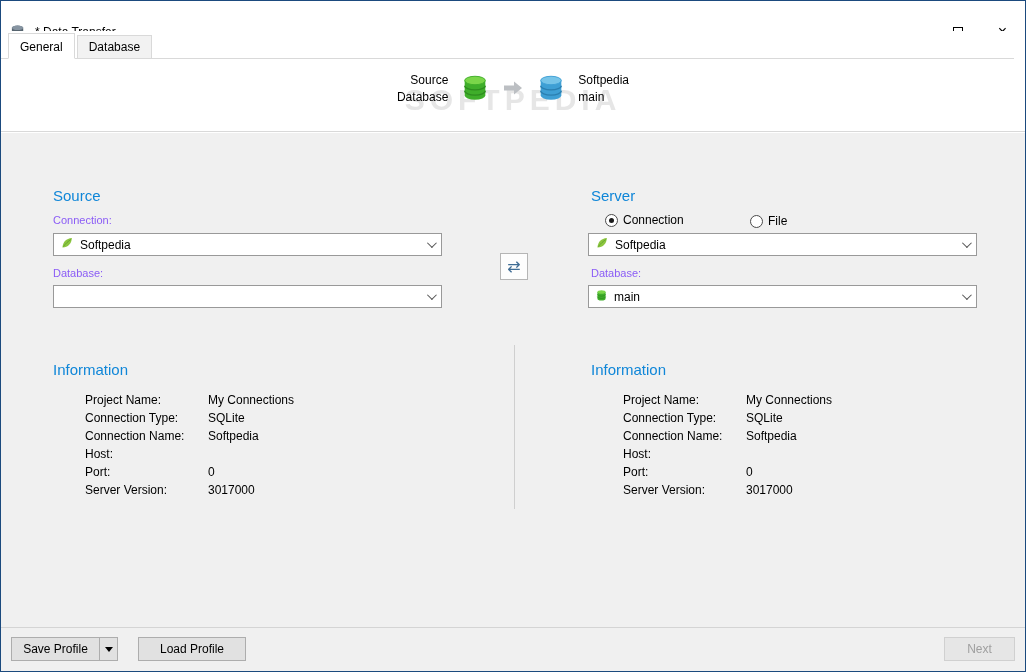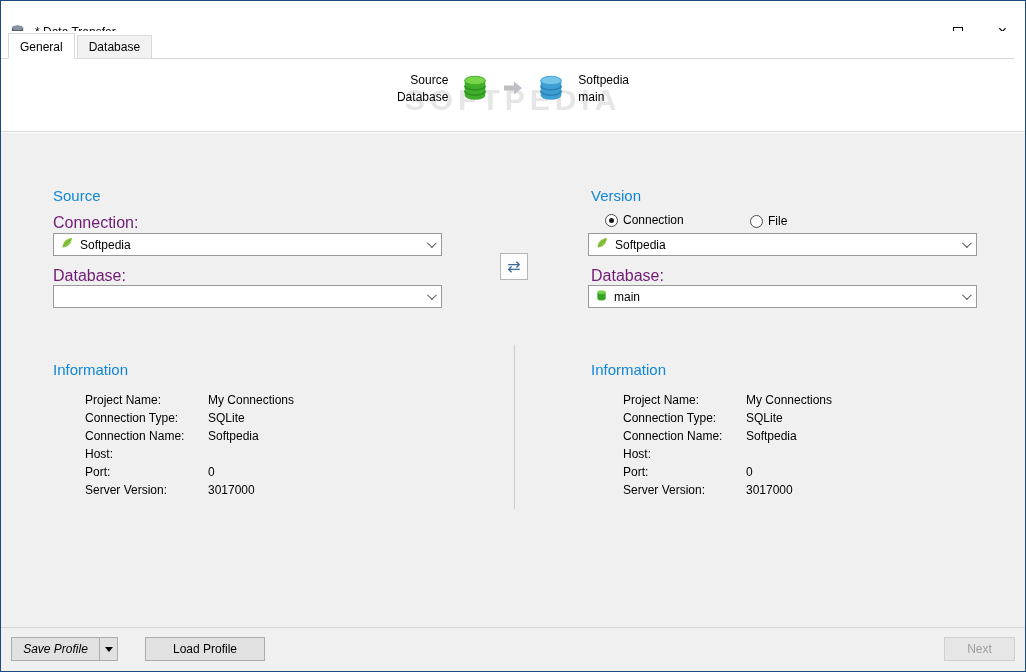--- a/index.html
+++ b/index.html
@@ -36,21 +36,21 @@
                pointer-events:none; white-space:nowrap; }
   .header-content { position:absolute; left:0; right:0; top:13px; display:flex;
                     justify-content:center; align-items:center; gap:12px; }
   .hdr-label-left { text-align:right; line-height:17px; }
   .hdr-label-right { text-align:left; line-height:17px; }
 
   
   .main { position:absolute; top:132px; left:0; right:0; bottom:44px; background:#f0f0f0; }
   .abs { position:absolute; }
   .group-heading { font-size:15px; color:#0f86d8; }
-  .field-label { font-size:16px; color:#701a75; }
+  .field-label { font-size:11px; color:#8b5cf6; }
 
   .combo { position:absolute; height:23px; background:#fff; border:1px solid #999;
            display:flex; align-items:center; padding:0 7px 0 6px; gap:6px; cursor:default; }
   .combo .combo-text { flex:0 1 auto; }
   .combo .chevron { margin-left:auto; width:7px; height:7px; border-right:1px solid #555;
                     border-bottom:1px solid #555; transform:rotate(45deg) translateY(-2px); }
 
   .swap-btn { position:absolute; left:499px; top:120px; width:28px; height:27px;
               background:#fdfdfd; border:1px solid #b5b5b5; display:flex; align-items:center;
               justify-content:center; color:#3f6c94; font-size:16px; cursor:default; }
@@ -67,26 +67,26 @@
   .info-row .lab { position:absolute; left:0; }
   .info-row .val { position:absolute; left:123px; }
 
   
   .footer { position:absolute; bottom:0; left:0; right:0; height:44px; background:#f0f0f0;
             border-top:1px solid #d4d4d4; }
   .btn { position:absolute; top:9px; height:24px; background:#e1e1e1; border:1px solid #adadad;
          font-size:12px; display:flex; align-items:center; justify-content:center;
          font-family:"Liberation Sans", sans-serif; cursor:default; }
   .split { left:10px; width:107px; padding:0; display:flex; align-items:stretch; }
-  .split .split-main { flex:1; display:flex; align-items:center; justify-content:center;font-style:italic; }
+  .split .split-main { flex:1; display:flex; align-items:center; justify-content:center; }
   .split .split-arrow { width:18px; border-left:1px solid #adadad; display:flex;
                         align-items:center; justify-content:center; }
   .tri-down { width:0; height:0; border-left:4px solid transparent; border-right:4px solid transparent;
               border-top:5px solid #000; display:inline-block; }
-  .btn-load { left:144px; width:120px; }
+  .btn-load { left:137px; width:108px; }
   .btn-next { right:10px; width:71px; background:#e6e6e6; border:1px solid #d0d0d0; color:#9f9f9f; }
 </style>
 </head>
 <body>
 
 <div class="window">
 
   <div class="titlebar">
     <span class="app-icon">
       <svg width="17" height="17" viewBox="0 0 18 18">
@@ -172,21 +172,21 @@
     <div class="abs field-label" style="left:52px; top:134px;">Database:</div>
     <div class="combo" style="left:52px; top:152px; width:389px;">
       <span class="combo-text"></span>
       <span class="chevron"></span>
     </div>
 
     <div class="swap-btn">
       <span>⇄</span>
     </div>
 
-    <div class="abs group-heading" style="left:590px; top:54px;">Version</div>
+    <div class="abs group-heading" style="left:590px; top:54px;">Server</div>
 
     <div class="radio-row" style="left:604px; top:80px;">
       <span class="radio checked"></span>
       <span>Connection</span>
     </div>
     <div class="radio-row" style="left:749px; top:72px;margin-top:9px;">
       <span class="radio"></span>
       <span>File</span>
     </div>
 

